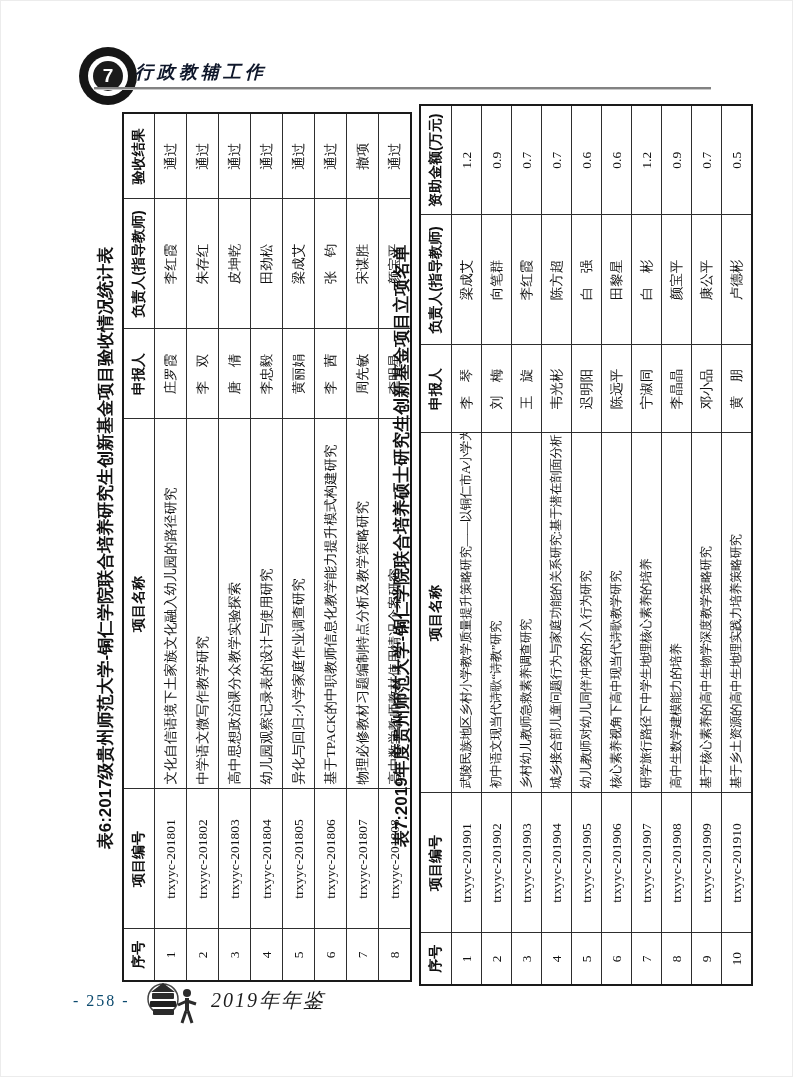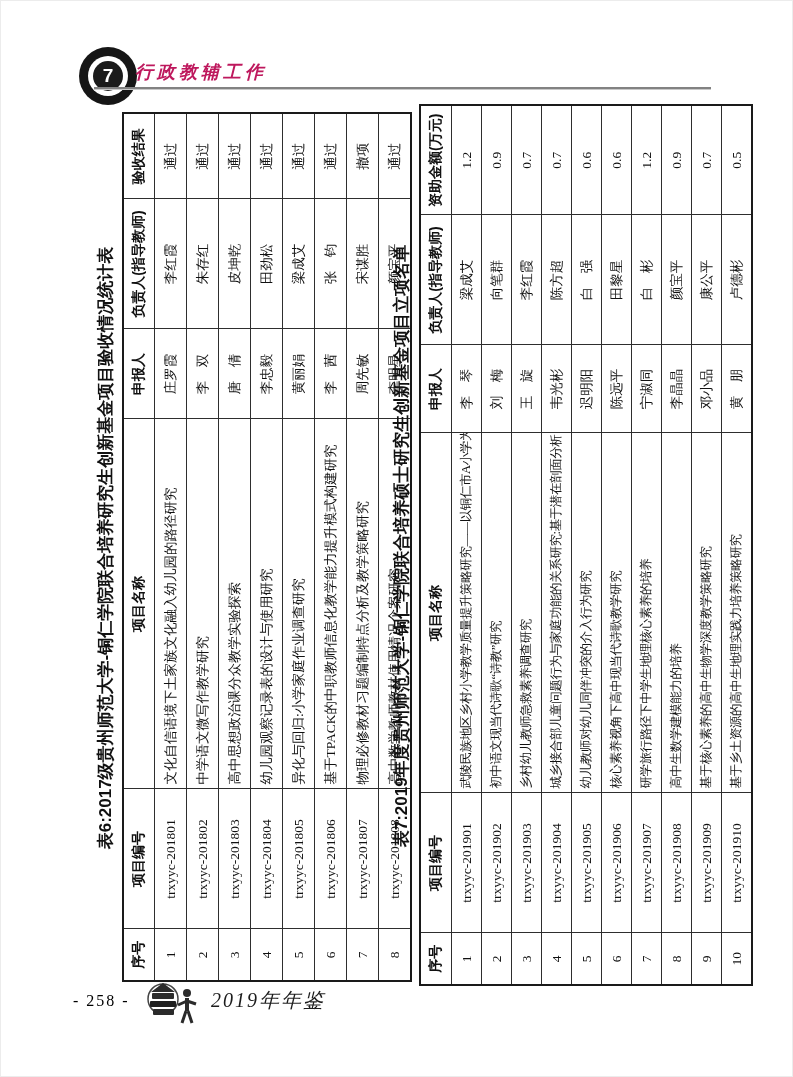--- a/index.html
+++ b/index.html
@@ -20,21 +20,21 @@
     display:flex; align-items:center; justify-content:center;
   }
   .logo .core {
     width:30px; height:30px; border-radius:50%; background:#1b1b1b;
     color:#fff; font-family:"Liberation Sans",sans-serif; font-weight:bold;
     font-size:19px; line-height:30px; text-align:center;
   }
   .section-title {
     position:absolute; left:134px; top:59px;
     font-style:italic; font-weight:600; font-size:18px; letter-spacing:4px;
-    color:#be185d;
+    color:#0f172a;
   }
   .header-rule {
     position:absolute; left:93px; top:86px; width:617px; height:2px;
     background:#828282; border-bottom:1px solid #c9c9c9;
   }
 
   
   .rot { position:absolute; transform-origin:0 0; }
   #blockA { left:93px;  top:113px; width:868px; height:310px;
             transform:rotate(-90deg) translateX(-868px); }
@@ -62,21 +62,21 @@
   }
   .grid td { font-family:"Liberation Serif",serif; font-size:13.5px; }
   #t6 td { height:31px; }
   #t7 td { height:29px; }
   .grid td.c2 { text-align:left; padding-left:4px; }
   #t7 td.c2 { font-size:12.5px; letter-spacing:-0.4px; }
 
   
   .page-number {
     position:absolute; left:72px; top:991px; font-size:16px;
-    letter-spacing:2px; color:#000000;
+    letter-spacing:2px; color:#0c4a6e;
   }
   .mascot { position:absolute; left:140px; top:978px; }
   .yearbook-label {
     position:absolute; left:210px; top:986px;
     font-weight:normal; font-style:italic; font-size:20px; letter-spacing:2px;
     color:#1c1c1c;
   }
 </style>
 </head>
 <body>

